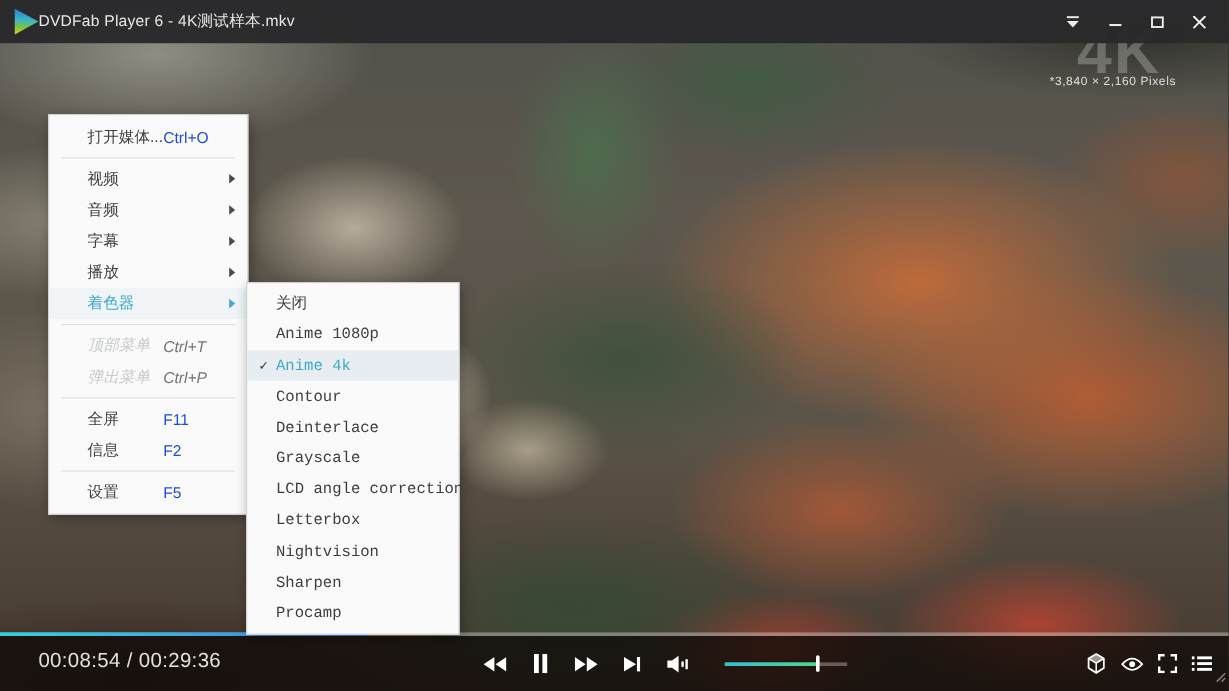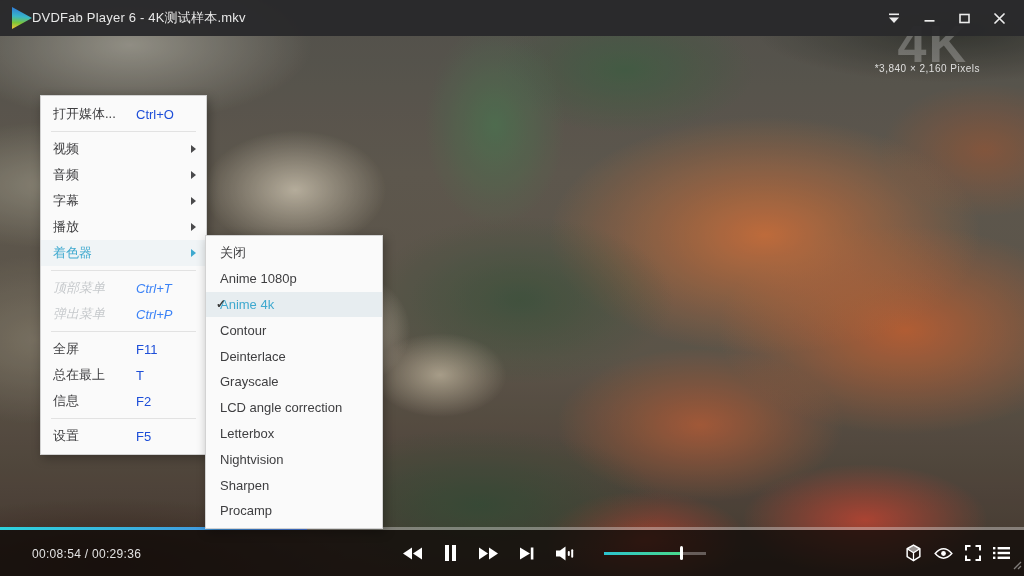--- a/index.html
+++ b/index.html
@@ -47,45 +47,45 @@
   .wbtn { width:26px; height:24px; display:flex; align-items:center; justify-content:center; cursor:pointer; }
   .wbtn svg { display:block; }
 
   
   .bottombar { position:absolute; left:0; right:0; bottom:0; height:46px; z-index:20;
     background:rgba(16,10,8,.78); }
   .progress-track { position:absolute; left:0; right:0; bottom:46px; height:3px; z-index:21;
     background:rgba(235,235,235,.38); cursor:pointer; }
   .progress-fill { height:100%; width:30%;
     background:linear-gradient(90deg,#2ed3dc 0%,#38b5de 38%,#4b7be0 100%); }
-  .time-display { position:absolute; left:32px; bottom:15px; z-index:22; color:#e2e2e2; font-size:12px;
+  .time-display { position:absolute; left:32px; bottom:15px; z-index:22; color:#e2e2e2; font-size:17px;
     letter-spacing:.3px; }
   .controls-center { position:absolute; left:403px; bottom:0; height:46px; z-index:22;
     display:flex; align-items:center; gap:22px; }
   .cbtn { display:flex; align-items:center; justify-content:center; cursor:pointer; }
   .vol-slider { position:relative; width:102px; height:3px; background:rgba(230,230,230,.35);
     margin-left:8px; cursor:pointer; }
   .vol-fill { position:absolute; left:0; top:0; height:100%;
     background:linear-gradient(90deg,#2cc4cf 0%,#49d98b 100%); }
   .vol-handle { position:absolute; top:-5.5px; width:3.5px; height:14px; border-radius:2px; background:#fff; }
   .controls-right { position:absolute; right:14px; bottom:0; height:46px; z-index:22;
     display:flex; align-items:center; gap:12px; }
   .resize-grip { position:absolute; right:2px; bottom:2px; z-index:23; cursor:nwse-resize; }
 
   
   .menu { position:absolute; background:#fafafa; border:1px solid #d2d2d2;
     box-shadow:2px 3px 10px rgba(0,0,0,.30); z-index:50; font-size:13px; color:#3e3e40; }
   #context-menu { left:40px; top:95px; width:167px; padding:5px 0; }
   #shader-submenu { left:205px; top:235px; width:178px; padding:4px 0; }
   .menu-item { position:relative; height:26px; display:flex; align-items:center;
-    padding-left:12px; cursor:pointer; white-space:nowrap; }
-  #shader-submenu .menu-item { height:25.8px; padding-left:14px; }
+    padding-left:32px; cursor:pointer; white-space:nowrap; }
+  #shader-submenu .menu-item { height:25.8px; padding-left:24px;font-family:Liberation Mono, monospace; }
   .menu-item .mi-shortcut { position:absolute; left:95px; color:#1d4ed8; }
   .menu-item.disabled { color:#c6c9cc; cursor:default;font-style:italic; }
-  .menu-item.disabled .mi-shortcut { color:#3b82f6;text-align:center; }
+  .menu-item.disabled .mi-shortcut { color:#737373;text-align:center; }
   .menu-item.active { color:#3fa9cf; background:#f0f4f6; }
   .menu-item.selected { color:#3fa9cf; background:#e7edf0; }
   .mi-arrow { position:absolute; right:10px; width:0; height:0;
     border-left:5px solid #4a4a4c; border-top:4px solid transparent; border-bottom:4px solid transparent; }
   .menu-item.active .mi-arrow { border-left-color:#3fa9cf; }
   .mi-check { position:absolute; left:10px; color:#3a3a3a; font-size:12px; font-weight:bold; }
   .menu-sep { height:1px; background:#e2e2e2; margin:4px 10px; }
 </style>
 </head>
 <body>
@@ -243,24 +243,20 @@
       <div class="menu-item disabled">
         <span class="mi-label">弹出菜单</span>
         <span class="mi-shortcut">Ctrl+P</span>
       </div>
       <div class="menu-sep"></div>
       <div class="menu-item">
         <span class="mi-label">全屏</span>
         <span class="mi-shortcut">F11</span>
       </div>
       <div class="menu-item">
-        <span class="mi-label">总在最上</span>
-        <span class="mi-shortcut">T</span>
-      </div>
-      <div class="menu-item">
         <span class="mi-label">信息</span>
         <span class="mi-shortcut">F2</span>
       </div>
       <div class="menu-sep"></div>
       <div class="menu-item">
         <span class="mi-label">设置</span>
         <span class="mi-shortcut">F5</span>
       </div>
     </div>
   <div class="menu" id="shader-submenu">

